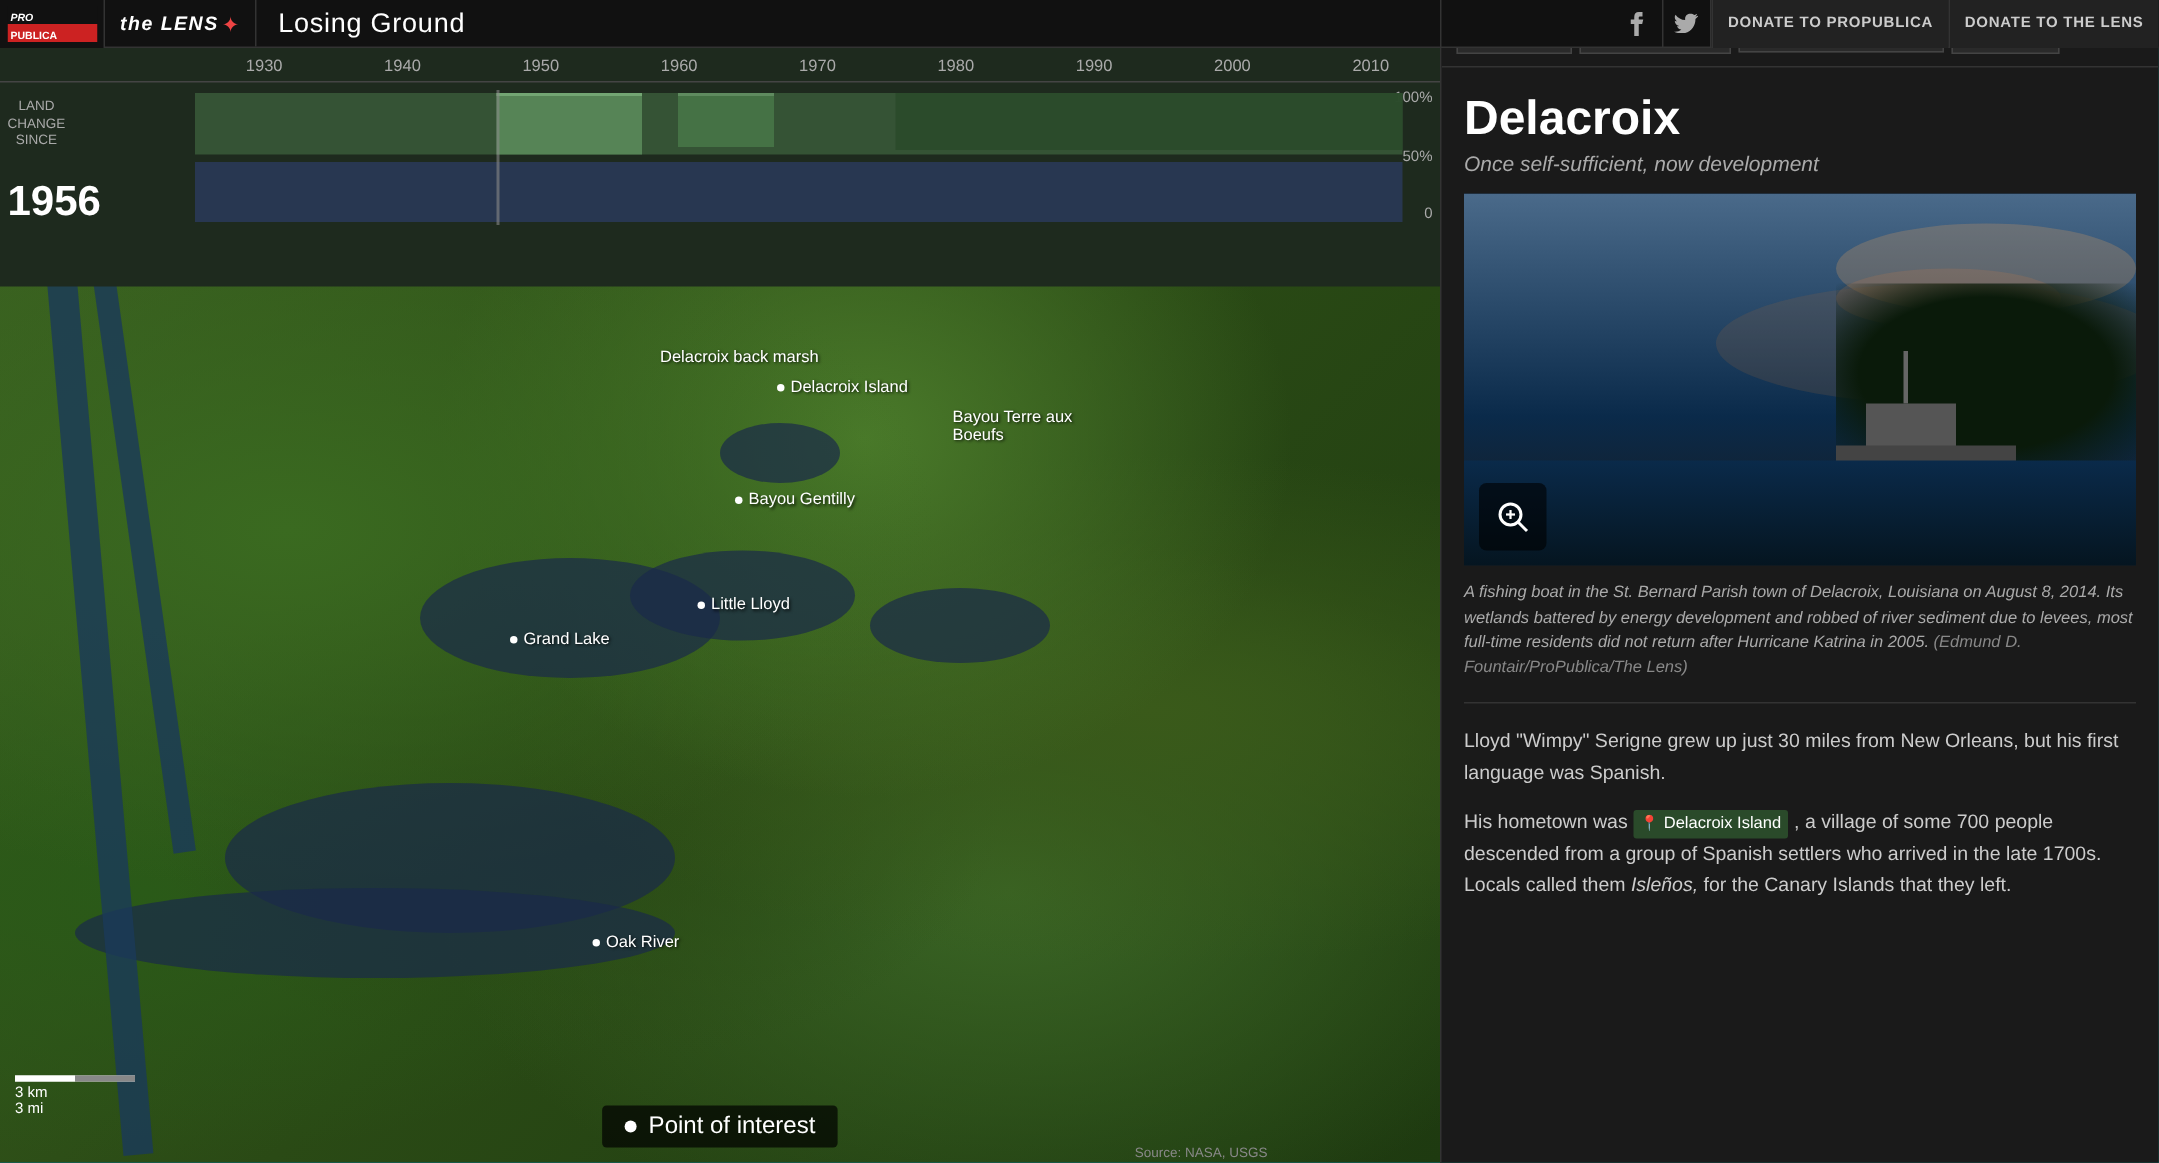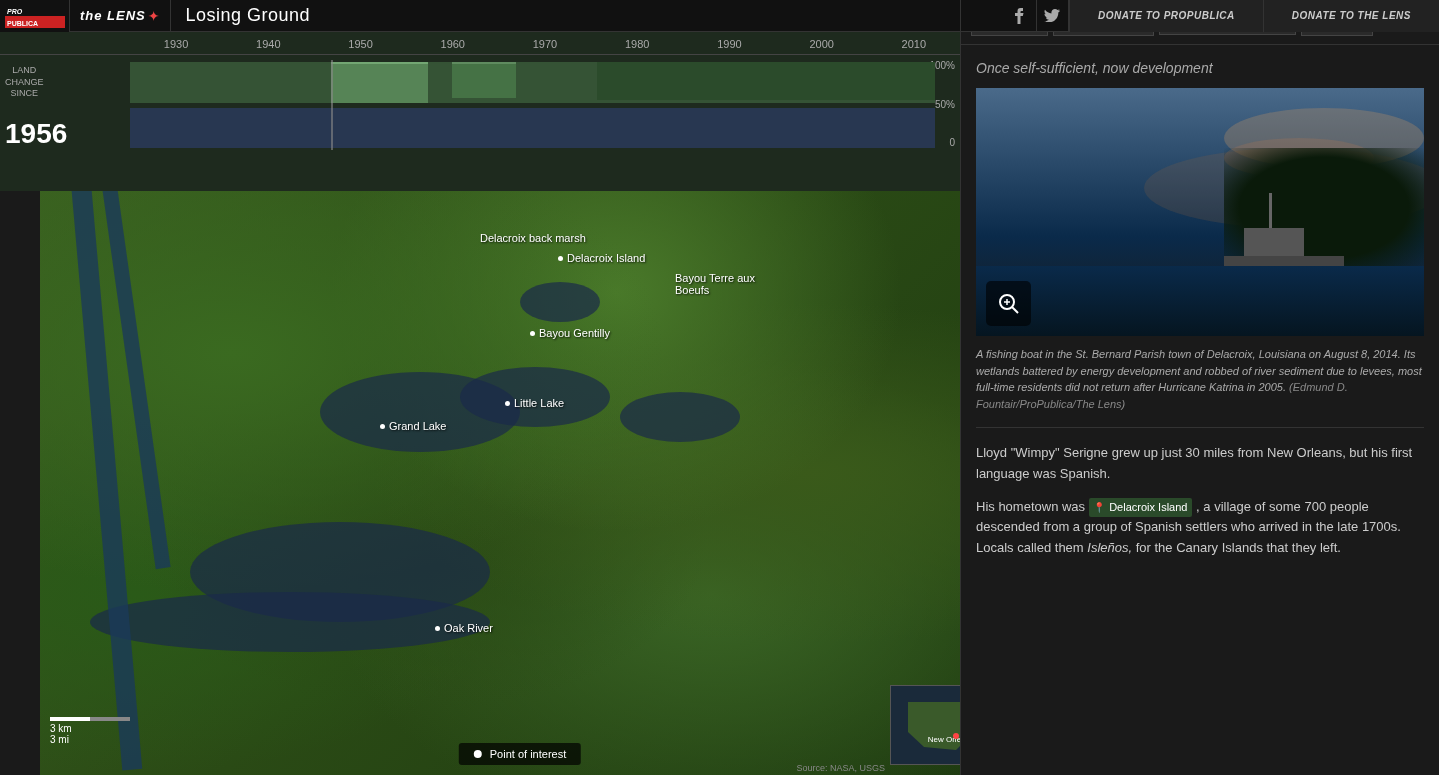--- a/index.html
+++ b/index.html
@@ -28,22 +28,22 @@
     #header-right {
       position: absolute; top: 0; right: 0; width: 479px; height: 32px;
       background: #111; display: flex; align-items: center; justify-content: flex-end;
       padding-right: 0; z-index: 100; border-bottom: 1px solid #333; border-left: 1px solid #333;
     }
     .social-icon {
       width: 32px; height: 32px; display: flex; align-items: center; justify-content: center;
       border-right: 1px solid #333; cursor: pointer; color: #ccc; font-size: 14px;
     }
     .donate-btn {
-      height: 32px; padding: 0 28px; background: #222; border: none; border-left: 1px solid #333;
-      color: #ccc; font-size: 10px; font-weight: bold; letter-spacing: 0.5px; cursor: pointer; text-transform: uppercase; font-style: italic;
+      height: 32px; padding: 0 10px; background: #222; border: none; border-left: 1px solid #333;
+      color: #ccc; font-size: 10px; font-weight: bold; letter-spacing: 0.5px; cursor: pointer; text-transform: uppercase;
     }
 
     
     #timeline {
       position: absolute; top: 32px; left: 0; width: 960px; height: 159px;
       background: #1e2a1e; z-index: 50; overflow: hidden;
     }
     #timeline-years {
       display: flex; padding: 6px 0 4px 130px; border-bottom: 1px solid #444;
     }
@@ -65,21 +65,21 @@
       justify-content: space-between; height: 88px;
     }
     .pct-label { color: #aaa; font-size: 10px; text-align: right; }
     #chart-area {
       position: absolute; left: 130px; right: 25px; top: 5px; bottom: 5px;
     }
 
     
     #map-area {
       position: absolute; top: 172px; left: 0; width: 960px; bottom: 0;
-      background: #0f766e; overflow: hidden; margin-left: 40px;
+      background: #0f766e; overflow: hidden;
     }
     #map-bg {
       width: 100%; height: 100%;
       background: 
         radial-gradient(ellipse at 20% 30%, #3a6a20 0%, transparent 40%),
         radial-gradient(ellipse at 60% 20%, #4a7a2a 0%, transparent 35%),
         radial-gradient(ellipse at 80% 50%, #3a5a1a 0%, transparent 40%),
         radial-gradient(ellipse at 40% 60%, #2a4a15 0%, transparent 35%),
         radial-gradient(ellipse at 70% 70%, #3a6525 0%, transparent 40%),
         radial-gradient(ellipse at 10% 70%, #2a5a18 0%, transparent 30%),
@@ -124,21 +124,21 @@
       position: absolute; bottom: 20px; right: 15px; color: #fff; font-size: 8px;
     }
     #mini-marker {
       position: absolute; bottom: 25px; right: 30px; width: 6px; height: 6px;
       background: #ff4444; border-radius: 50%;
     }
 
     
     #poi-legend {
       position: absolute; bottom: 10px; left: 50%; transform: translateX(-50%);
-      background: rgba(0,0,0,0.7); padding: 5px 15px; color: #fff; font-size: 11px;
+      background: rgba(0,0,0,0.7); padding: 5px 15px; color: #fff; font-size: 16px;
       display: flex; align-items: center; gap: 8px; border-radius: 3px;
     }
     .poi-dot { width: 8px; height: 8px; background: #fff; border-radius: 50%; }
 
     
     #source-text {
       position: absolute; bottom: 2px; right: 115px; color: #888; font-size: 9px;
     }
 
     
@@ -332,21 +332,21 @@
     </div>
     <div class="map-label" style="left:635px;top:100px;">
       <span>Bayou Terre aux<br>Boeufs</span>
     </div>
     <div class="map-label" style="left:490px;top:155px;">
       <span class="map-dot"></span>
       <span>Bayou Gentilly</span>
     </div>
     <div class="map-label" style="left:465px;top:225px;">
       <span class="map-dot"></span>
-      <span>Little Lake</span>
+      <span>Little Lloyd</span>
     </div>
     <div class="map-label" style="left:340px;top:248px;">
       <span class="map-dot"></span>
       <span>Grand Lake</span>
     </div>
     <div class="map-label" style="left:395px;top:450px;">
       <span class="map-dot"></span>
       <span>Oak River</span>
     </div>
 
@@ -357,25 +357,20 @@
       </div>
       <div style="color:#fff;font-size:10px;">3 km</div>
       <div style="color:#fff;font-size:10px;">3 mi</div>
     </div>
 
     <div id="poi-legend">
       <div class="poi-dot"></div>
       <span>Point of interest</span>
     </div>
 
-    <div id="mini-map">
-      <div class="louisiana-shape"></div>
-      <div id="new-orleans-label">New Orleans</div>
-      <div id="mini-marker"></div>
-    </div>
 
     <div id="source-text">Source: NASA, USGS</div>
   </div>
 </div>
 
 <div id="right-panel">
 
   <div id="nav-bar">
     <button class="intro-btn">
       <span class="btn-icon">◈</span>
@@ -389,20 +384,21 @@
       <span>ALL LOCATIONS</span>
       <span class="arrow">▼</span>
     </button>
     <button class="nav-btn">
       <span>NEXT</span>
       <span class="arrow">▶</span>
     </button>
   </div>
 
   <div id="content-area">
+    <h1 id="location-title">Delacroix</h1>
     <p id="location-subtitle">Once self-sufficient, now development</p>
 
     <div id="photo-container">
       <div id="photo-bg">
 
         <div class="cloud" style="width:200px;height:60px;right:0;top:20px;"></div>
         <div class="cloud" style="width:150px;height:40px;right:50px;top:50px;background:rgba(180,120,80,0.25);"></div>
         <div class="cloud" style="width:300px;height:80px;right:-20px;top:60px;background:rgba(150,100,60,0.2);"></div>
 
         <div style="position:absolute;right:0;top:60px;width:200px;height:120px;background:radial-gradient(ellipse,#0a1a0a 60%,transparent 100%);"></div>

